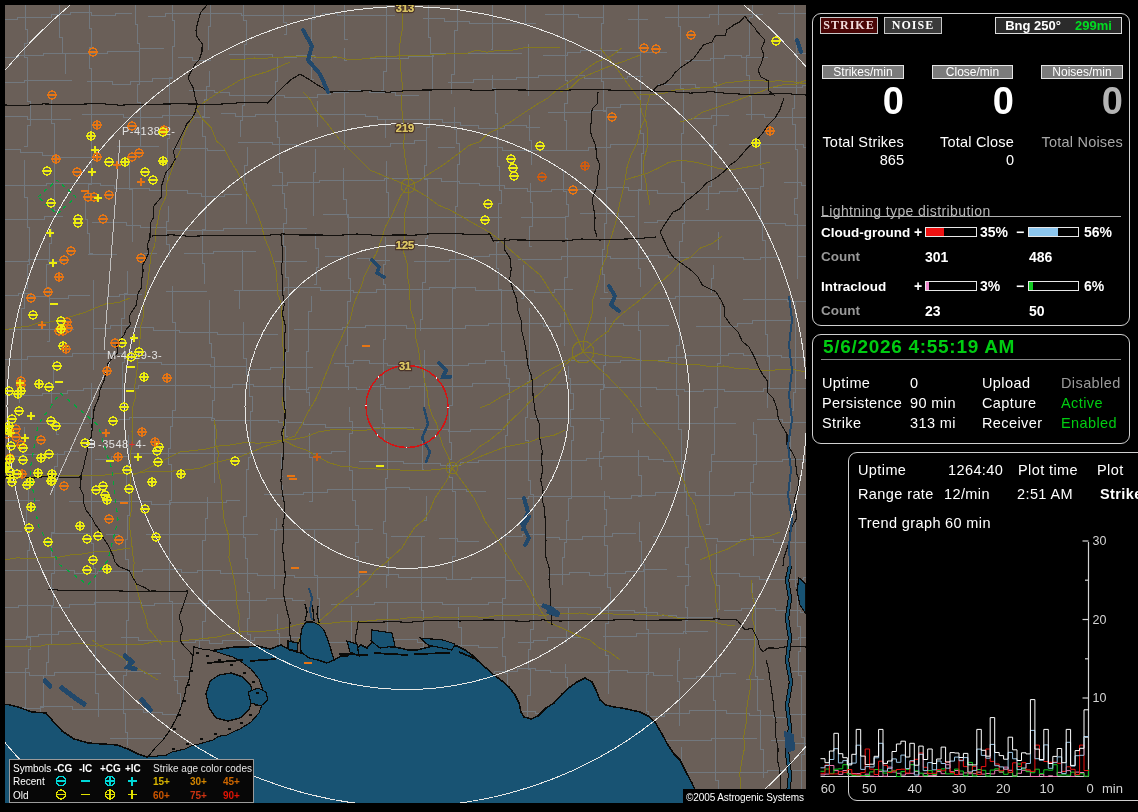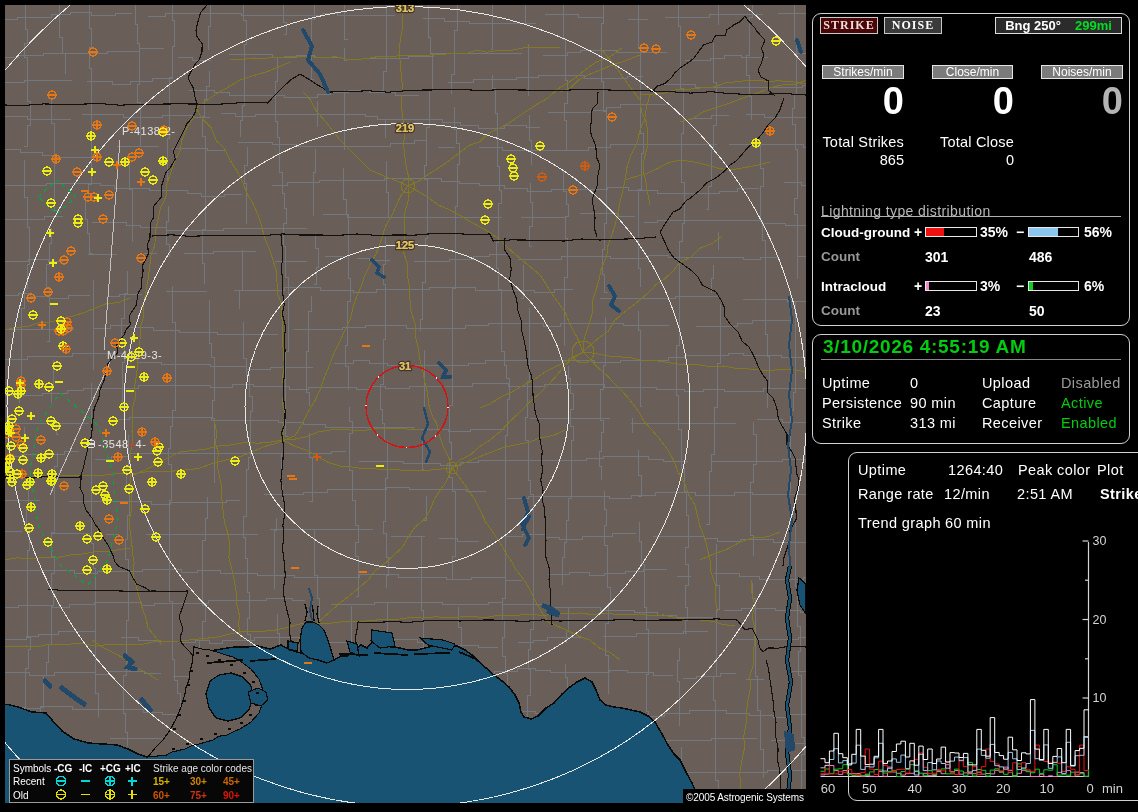--- a/index.html
+++ b/index.html
@@ -1152,20 +1152,21 @@
 <div class="btn noise">NOISE</div>
 <div class="bng"><span>Bng 250°</span><span class="grn" style="margin-left:14px">299mi</span></div>
 <div class="gb" style="left:9px">Strikes/min</div>
 <div class="gb" style="left:119px;width:81px">Close/min</div>
 <div class="gb" style="left:228px;width:82px">Noises/min</div>
 <div class="bigz" style="width:91px">0</div>
 <div class="bigz" style="width:201px">0</div>
 <div class="bigz gray" style="width:310px">0</div>
 <div class="tot" style="width:91px">Total Strikes</div>
 <div class="tot" style="width:201px">Total Close</div>
+<div class="tot dim" style="width:310px">Total Noises</div>
 <div class="totn" style="width:91px">865</div>
 <div class="totn" style="width:201px">0</div>
 <div class="ltd">Lightning type distribution</div>
 <div class="hr" style="top:202px"></div>
 <div class="row" style="top:211px"><b class="w">Cloud-ground</b></div>
 <div class="pm" style="left:101px;top:210px">+</div>
 <div class="bar" style="left:112px;top:213px">
       <i style="width:18px;background:#ee1111"></i>
     </div>
 <div class="pct" style="left:167px;top:210px">35%</div>
@@ -1186,39 +1187,39 @@
 <div class="pm" style="left:203px;top:264px">−</div>
 <div class="bar" style="left:215px;top:267px;width:51px">
       <i style="width:4px;background:#11cc22"></i>
     </div>
 <div class="pct" style="left:271px;top:264px">6%</div>
 <div class="row" style="top:289px"><b class="g">Count</b></div>
 <div class="pct" style="left:112px;top:289px">23</div>
 <div class="pct" style="left:216px;top:289px">50</div>
 </div>
 <div class="panel" style="left:812px;top:334px;width:318px;height:110px">
-<div class="date">3/10/2026 4:55:19 AM</div>
+<div class="date">5/6/2026 4:55:19 AM</div>
 <div class="hr" style="top:24px;border-color:#888"></div>
 <div class="t" style="left:9px;top:40px">Uptime</div>
     <div class="t" style="left:97px;top:40px">0</div>
     <div class="t" style="left:169px;top:40px">Upload</div>
     <div class="t dim" style="left:248px;top:40px">Disabled</div>
 <div class="t" style="left:9px;top:60px">Persistence</div>
     <div class="t" style="left:97px;top:60px">90 min</div>
     <div class="t" style="left:169px;top:60px">Capture</div>
     <div class="t grn" style="left:248px;top:60px">Active</div>
 <div class="t" style="left:9px;top:80px">Strike</div>
     <div class="t" style="left:97px;top:80px">313 mi</div>
     <div class="t" style="left:169px;top:80px">Receiver</div>
     <div class="t grn" style="left:248px;top:80px">Enabled</div>
 </div>
 <div class="panel" style="left:848px;top:452px;width:373px;height:349px">
 <div class="t" style="left:9px;top:9px">Uptime</div>
     <div class="t" style="left:99px;top:9px">1264:40</div>
-    <div class="t" style="left:169px;top:9px">Peak color</div>
+    <div class="t" style="left:169px;top:9px">Plot time</div>
     <div class="t" style="left:248px;top:9px">Plot</div>
 <div class="t" style="left:9px;top:33px">Range rate</div>
     <div class="t" style="left:95px;top:33px">12/min</div>
     <div class="t" style="left:168px;top:33px">2:51 AM</div>
     <div class="t b" style="left:251px;top:33px">Strike</div>
 <div class="t" style="left:9px;top:62px">Trend graph</div>
     <div class="t" style="left:96px;top:62px">60 min</div>
 </div>
 <svg id="graph" width="1138" height="812" viewBox="0 0 1138 812">
     <g stroke="#d4d4d4" stroke-width="1.2" fill="none">

